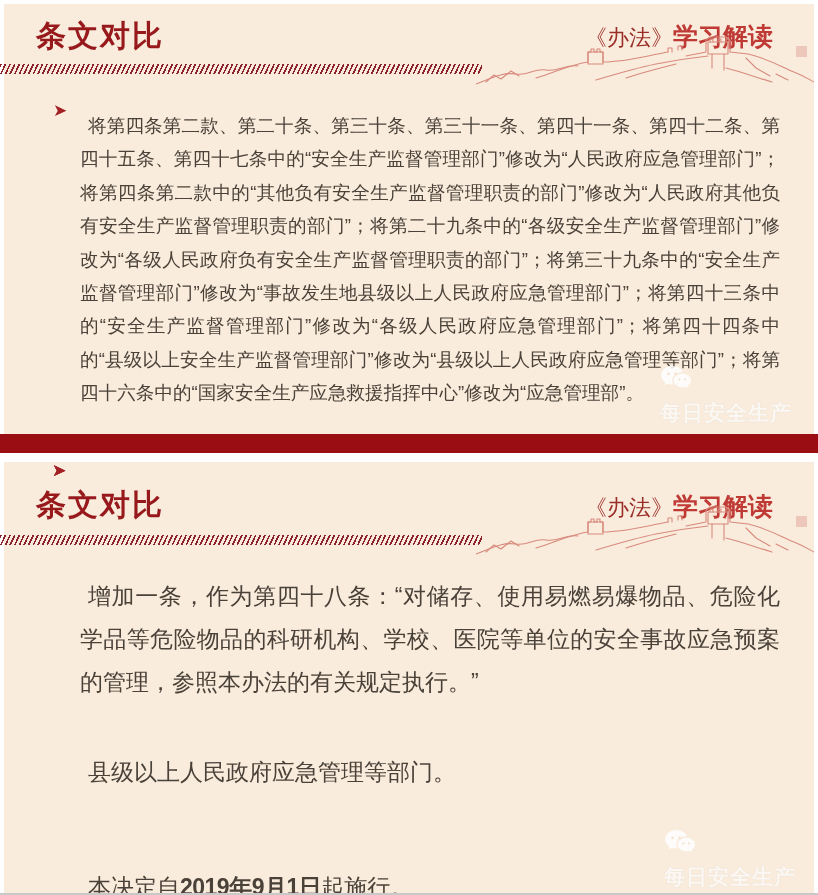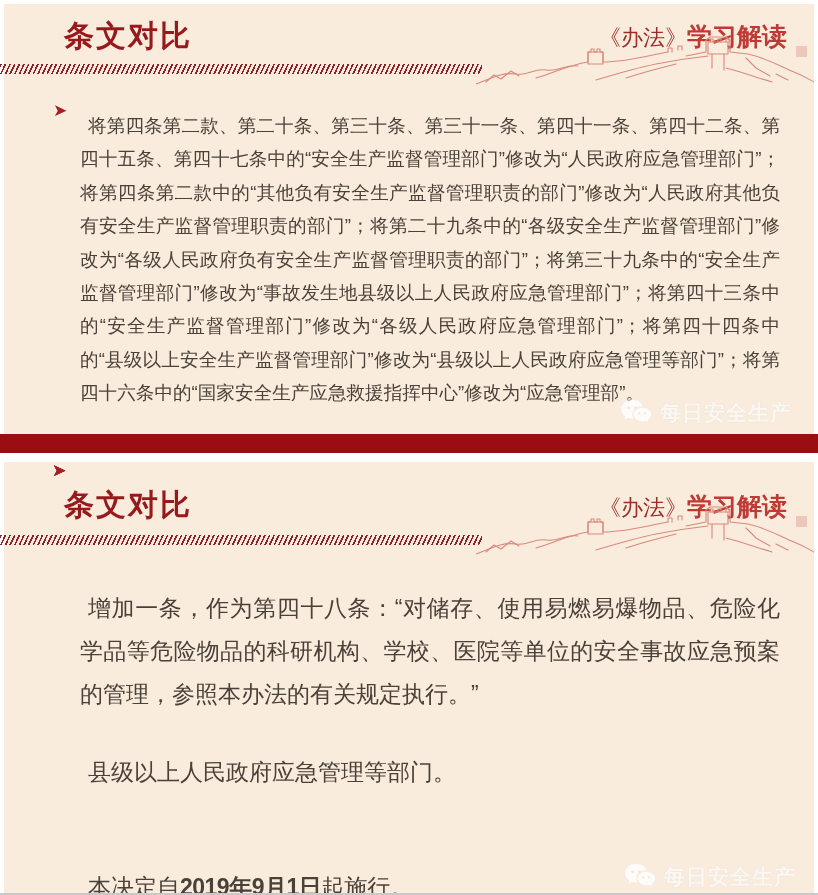--- a/index.html
+++ b/index.html
@@ -16,33 +16,33 @@
     position: absolute;
     left: 4px;
     width: 810px;
     background: #f9ecdc;
   }
   .panel1 { top: 4px; height: 430px; }
   .panel2 { top: 462px; height: 431px; }
 
   .title {
     position: absolute;
-    left: 60px;
+    left: 32px;
     font-size: 30px;
     line-height: 34px;
     font-weight: 700;
     letter-spacing: 2px;
     color: #97191c;
   }
   .panel1 .title { top: 15px; }
   .panel2 .title { top: 26px; }
 
   .subtitle {
     position: absolute;
-    right: 27px;
+    right: 41px;
     white-space: nowrap;
   }
   .panel1 .subtitle { top: 16px; }
   .panel2 .subtitle { top: 28px; }
   .sub-book {
     font-size: 22px;
     font-weight: 400;
     color: #9b2d28;
   }
   .sub-rest {
@@ -92,21 +92,21 @@
   .panel1 .btext {
     font-size: 18.6px;
     line-height: 33.4px;
   }
   .panel2 .btext {
     font-size: 23px;
     line-height: 43px;
   }
   .p1-arrow { left: 49px; top: 98px; }
   .p1-text  { top: 89px; margin-top: 16px; }
-  .p2-text-1  { top: 113px; margin-top: 12px; }
+  .p2-text-1  { top: 113px; }
   .p2-text-2  { top: 289px; }
   .p2-text-3  { top: 384px; margin-top: 20px; }
   .panel2 .bullet-arrow { top: auto; }
   .arrow-abs-1 { position: absolute; left: 48px; top: 117px; }
   .arrow-abs-2 { position: absolute; left: 48px; top: 293px; }
   .arrow-abs-3 { position: absolute; left: 48px; top: 371px; }
 
   .bold-date { font-weight: 900; letter-spacing: -0.5px; }
 
   .redbar {
@@ -114,27 +114,28 @@
     left: 0;
     top: 434px;
     width: 818px;
     height: 19px;
     background: #9a0d13;
   }
 
   .watermark {
     position: absolute;
     display: flex;
-    align-items: flex-end;
+    align-items: flex-start;
     gap: 6px;
     color: rgba(255,255,255,0.82);
     font-size: 21px;
     font-weight: 700;
     letter-spacing: 1px;
     text-shadow: 0 0 1px rgba(190,170,150,0.35);
+    flex-direction: column;
   }
   .panel1 .watermark { right: 22px; bottom: 7px; }
   .panel2 .watermark { right: 18px; bottom: 2px; }
   .wx-icon { width: 34px; height: 28px; }
 
   .bottomline {
     position: absolute;
     left: 0;
     top: 893px;
     width: 818px;

